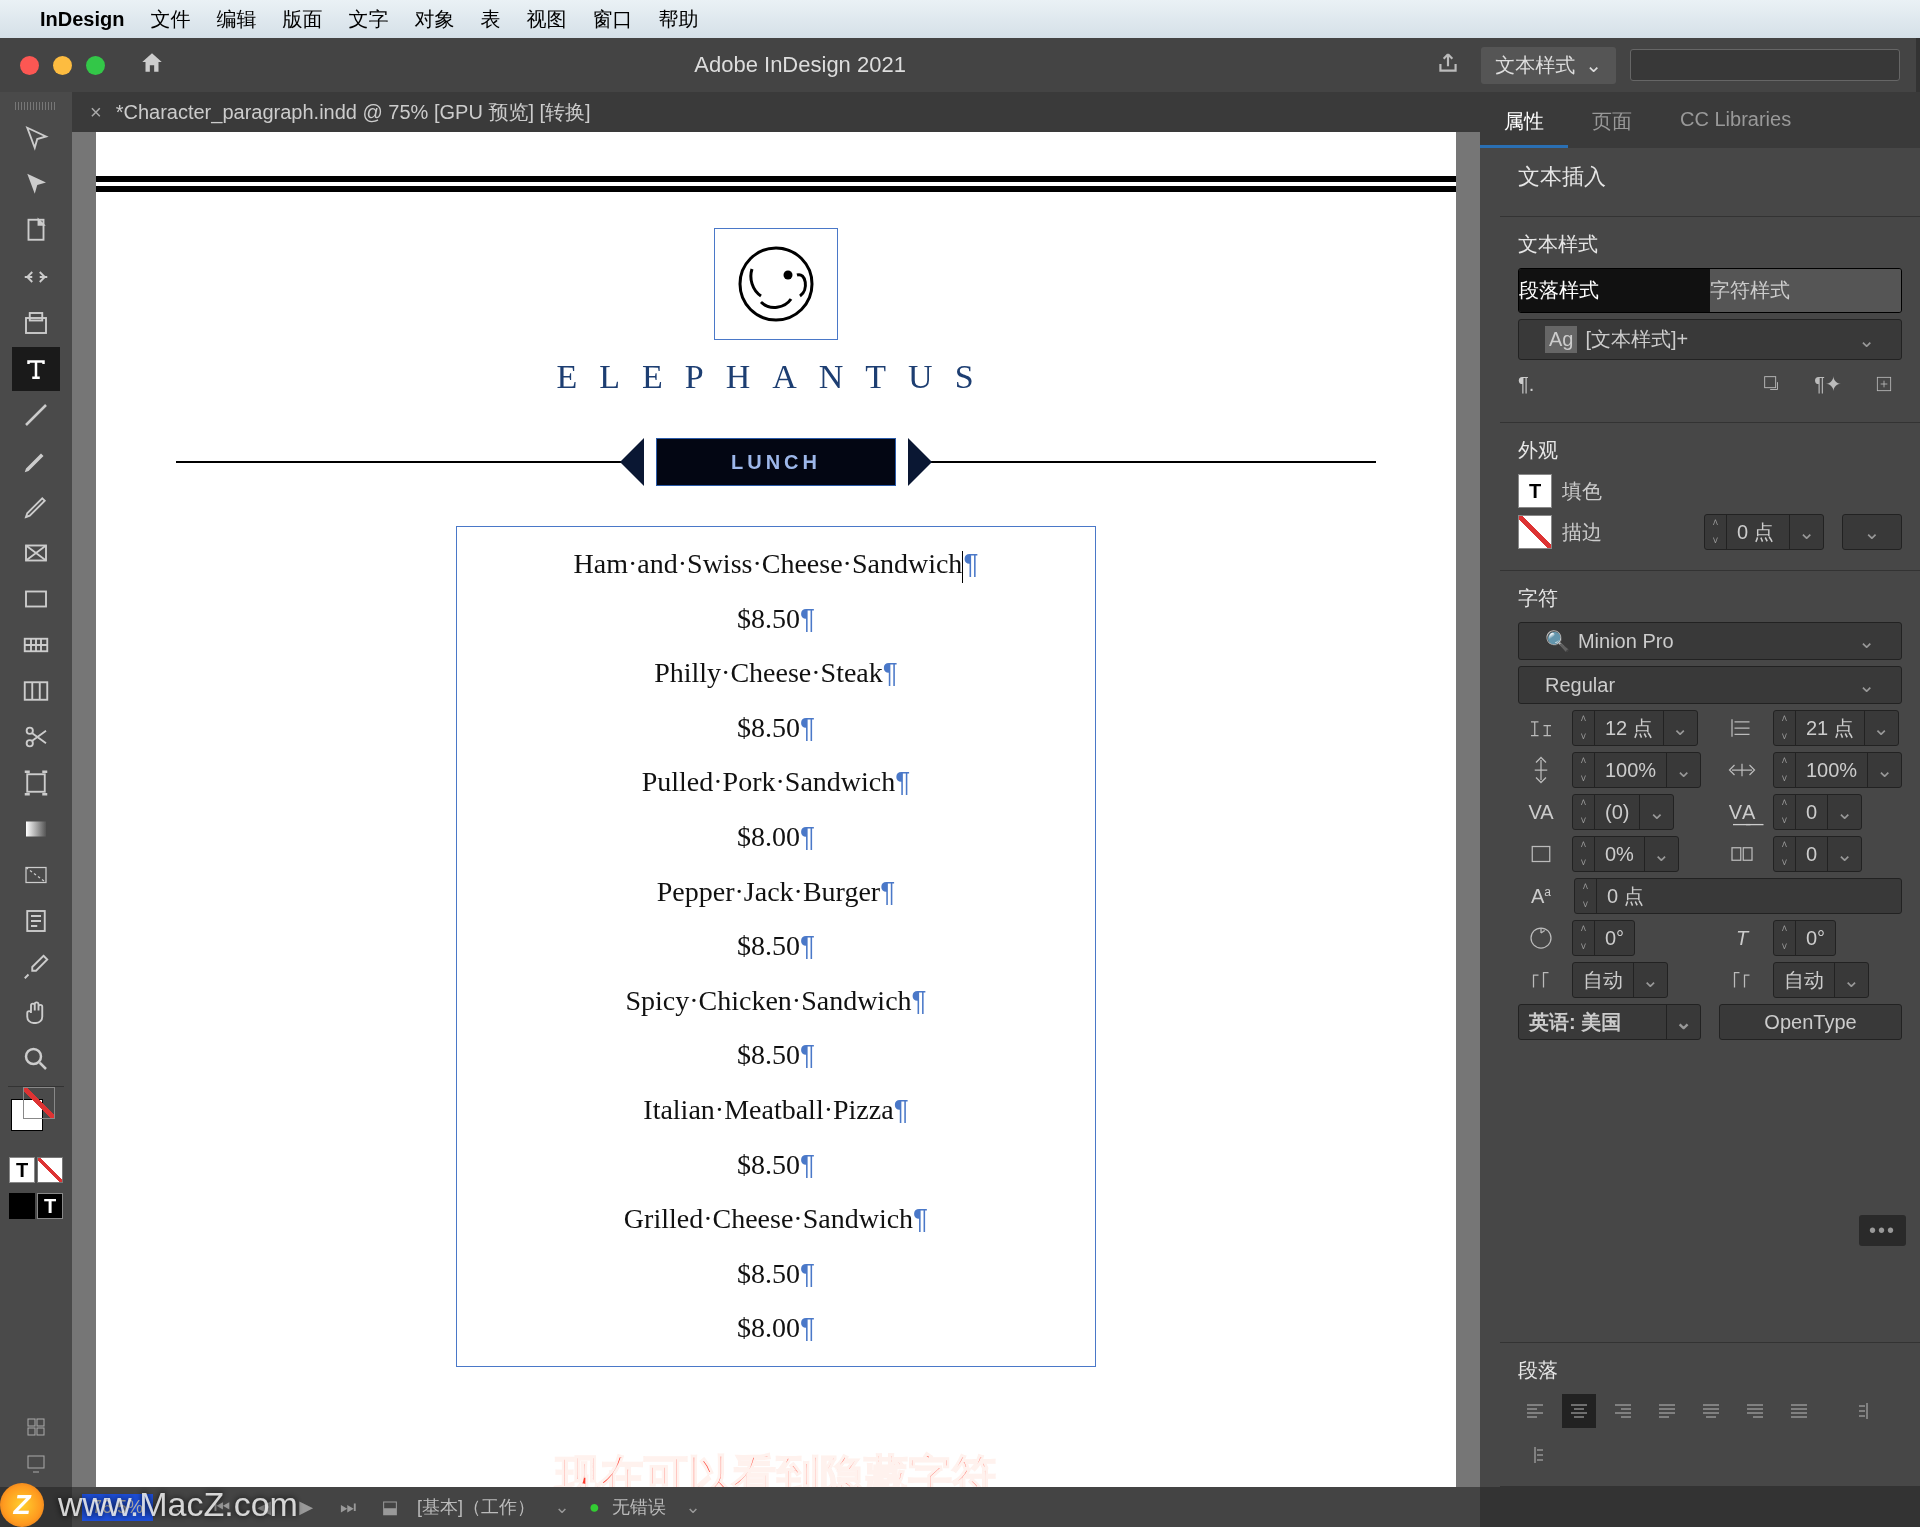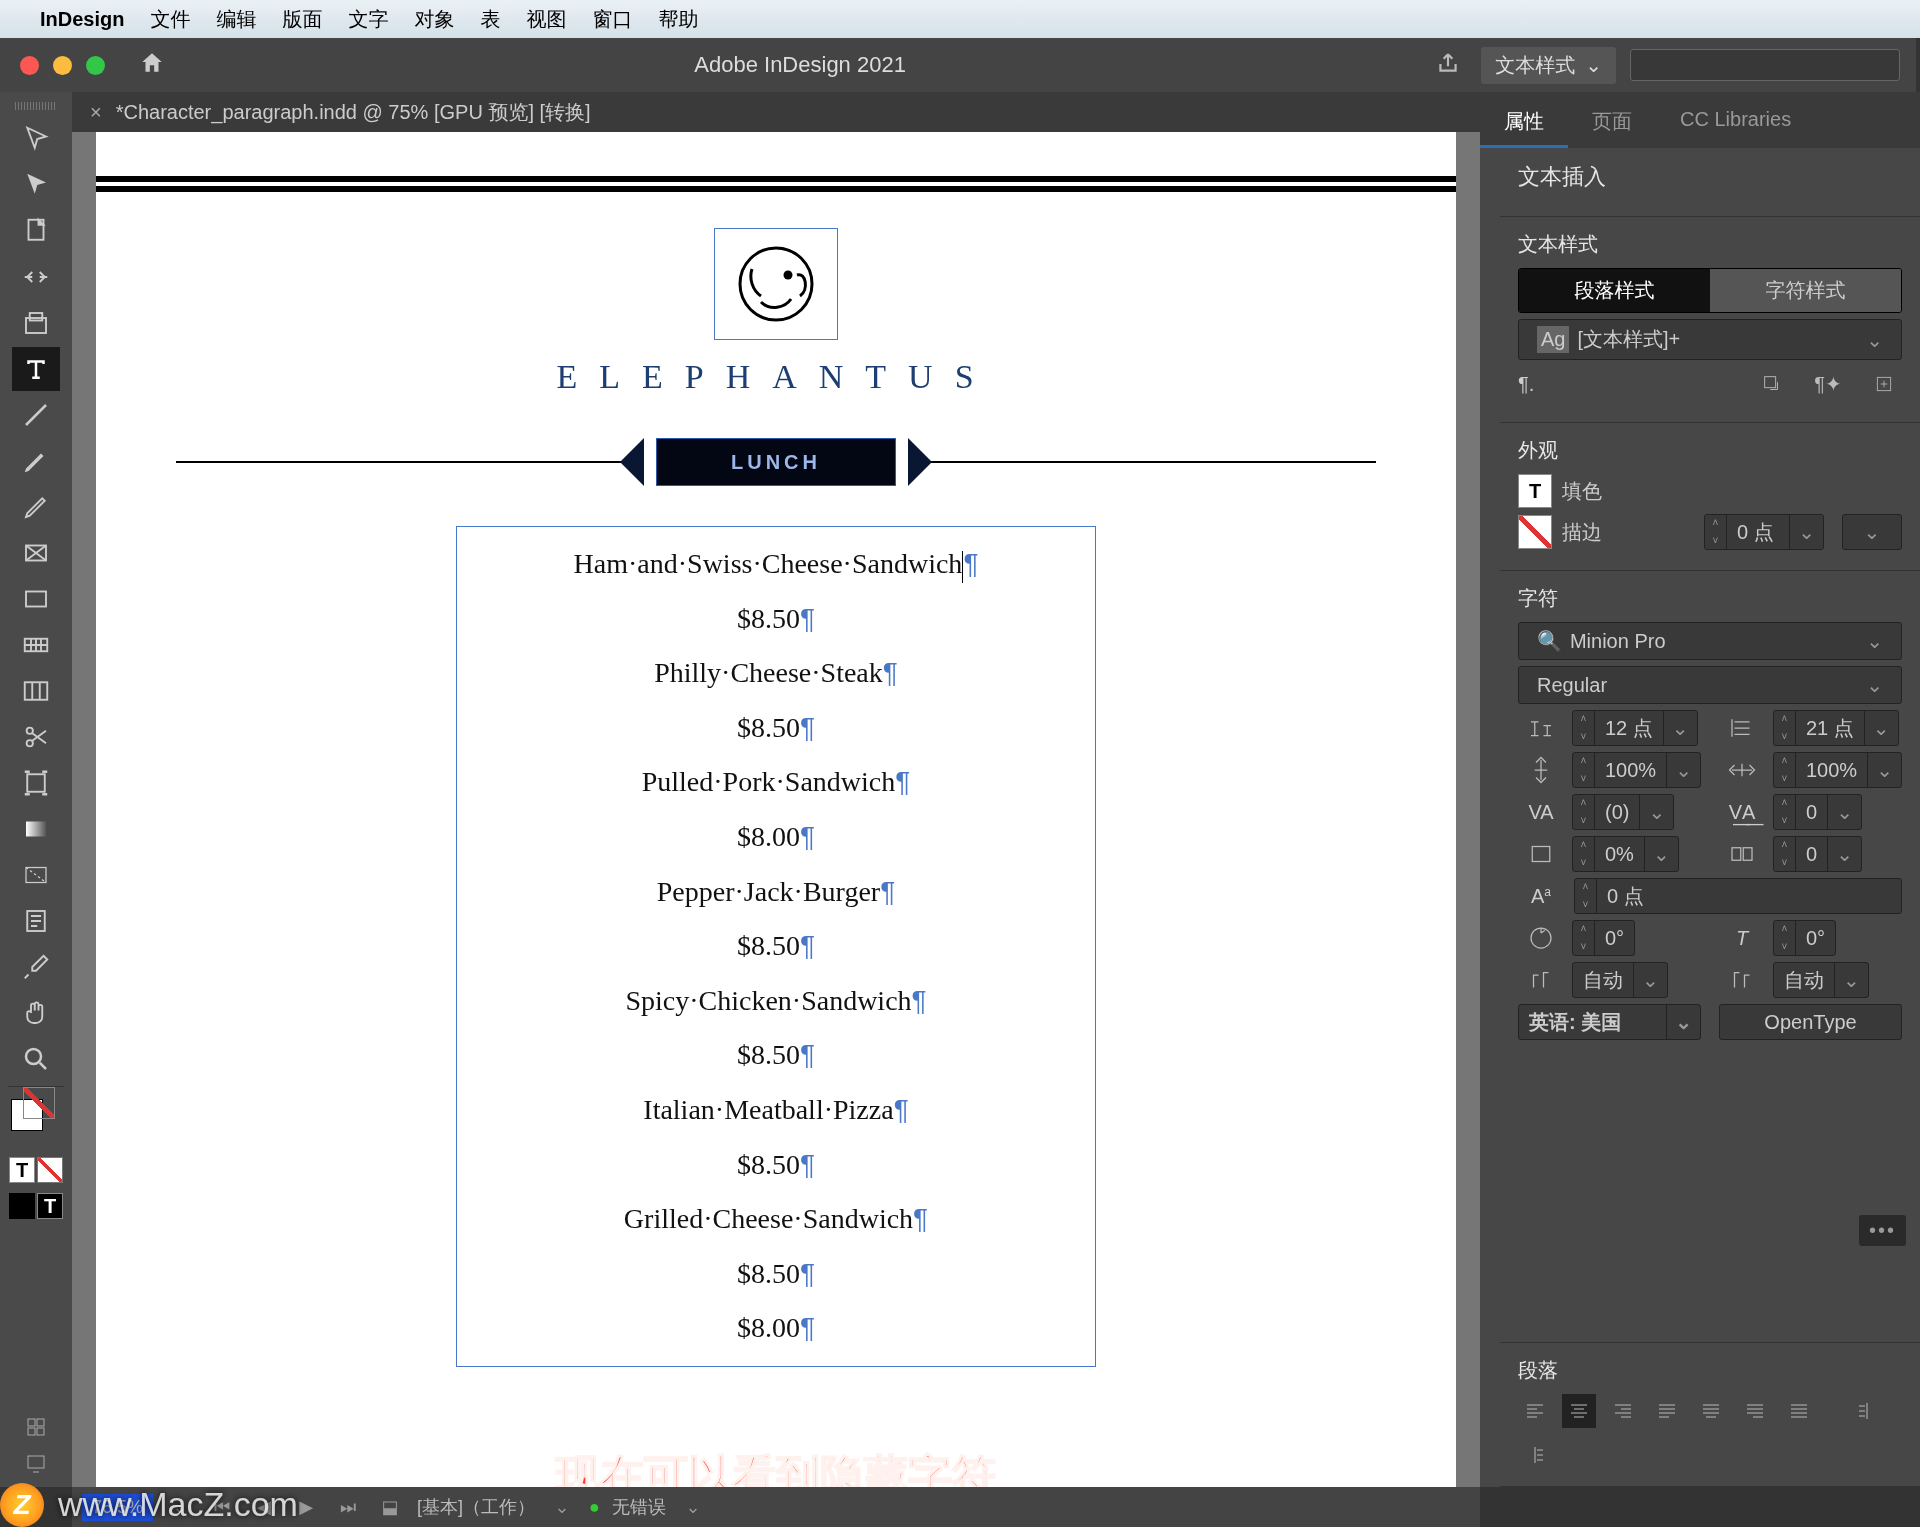--- a/index.html
+++ b/index.html
@@ -42,23 +42,23 @@
 
 
 .rpanel{position:absolute;top:92px;right:0;width:440px;bottom:40px;background:#474747;color:#ccc;font-size:20px;display:flex;flex-direction:column;overflow:hidden;}
 .rtabs{height:56px;display:flex;background:#3a3a3a;}
 .rtab{padding:16px 24px;color:#999;cursor:pointer;}
 .rtab.active{color:#fff;border-bottom:3px solid #2a6fb3;}
 .rsection{padding:14px 18px;border-bottom:1px solid #333;margin-left:20px;}
 .rsection-title{color:#e6e6e6;font-size:22px;margin-bottom:10px;}
 .rsubrow{display:flex;gap:10px;align-items:center;margin:6px 0;}
 .seg{display:flex;width:100%;border:1px solid #000;border-radius:3px;overflow:hidden;}
-.seg-btn{flex:1;text-align:center;padding:8px 0;background:#555;color:#ccc;}
+.seg-btn{flex:1;padding:8px 0;background:#555;color:#ccc;}
 .seg-btn.on{background:#111;color:#fff;}
-.ddl{flex:1;background:#393939;border:1px solid #222;padding:6px 18px;display:flex;align-items:center;gap:8px;border-radius:3px;}
+.ddl{flex:1;background:#393939;border:1px solid #222;padding:6px 26px;display:flex;align-items:center;gap:8px;border-radius:3px;}
 .ddl .chev{margin-left:auto;color:#999;}
 .iconbtn{width:36px;height:36px;display:flex;align-items:center;justify-content:center;border:1px solid transparent;color:#bbb;}
 .numfield{display:flex;align-items:center;background:#393939;border:1px solid #222;border-radius:3px;height:36px;}
 .numfield .spin{width:22px;display:flex;flex-direction:column;font-size:10px;color:#999;border-right:1px solid #222;}
 .numfield .spin span{height:18px;text-align:center;line-height:18px;}
 .numfield .val{padding:0 10px;flex:1;white-space:nowrap;}
 .numfield .chev{padding:0 8px;color:#999;border-left:1px solid #222;height:100%;display:flex;align-items:center;}
 .dual{display:flex;gap:18px;}
 .dual>div{flex:1;display:flex;align-items:center;gap:8px;}
 .plabel{width:46px;display:flex;justify-content:center;}

